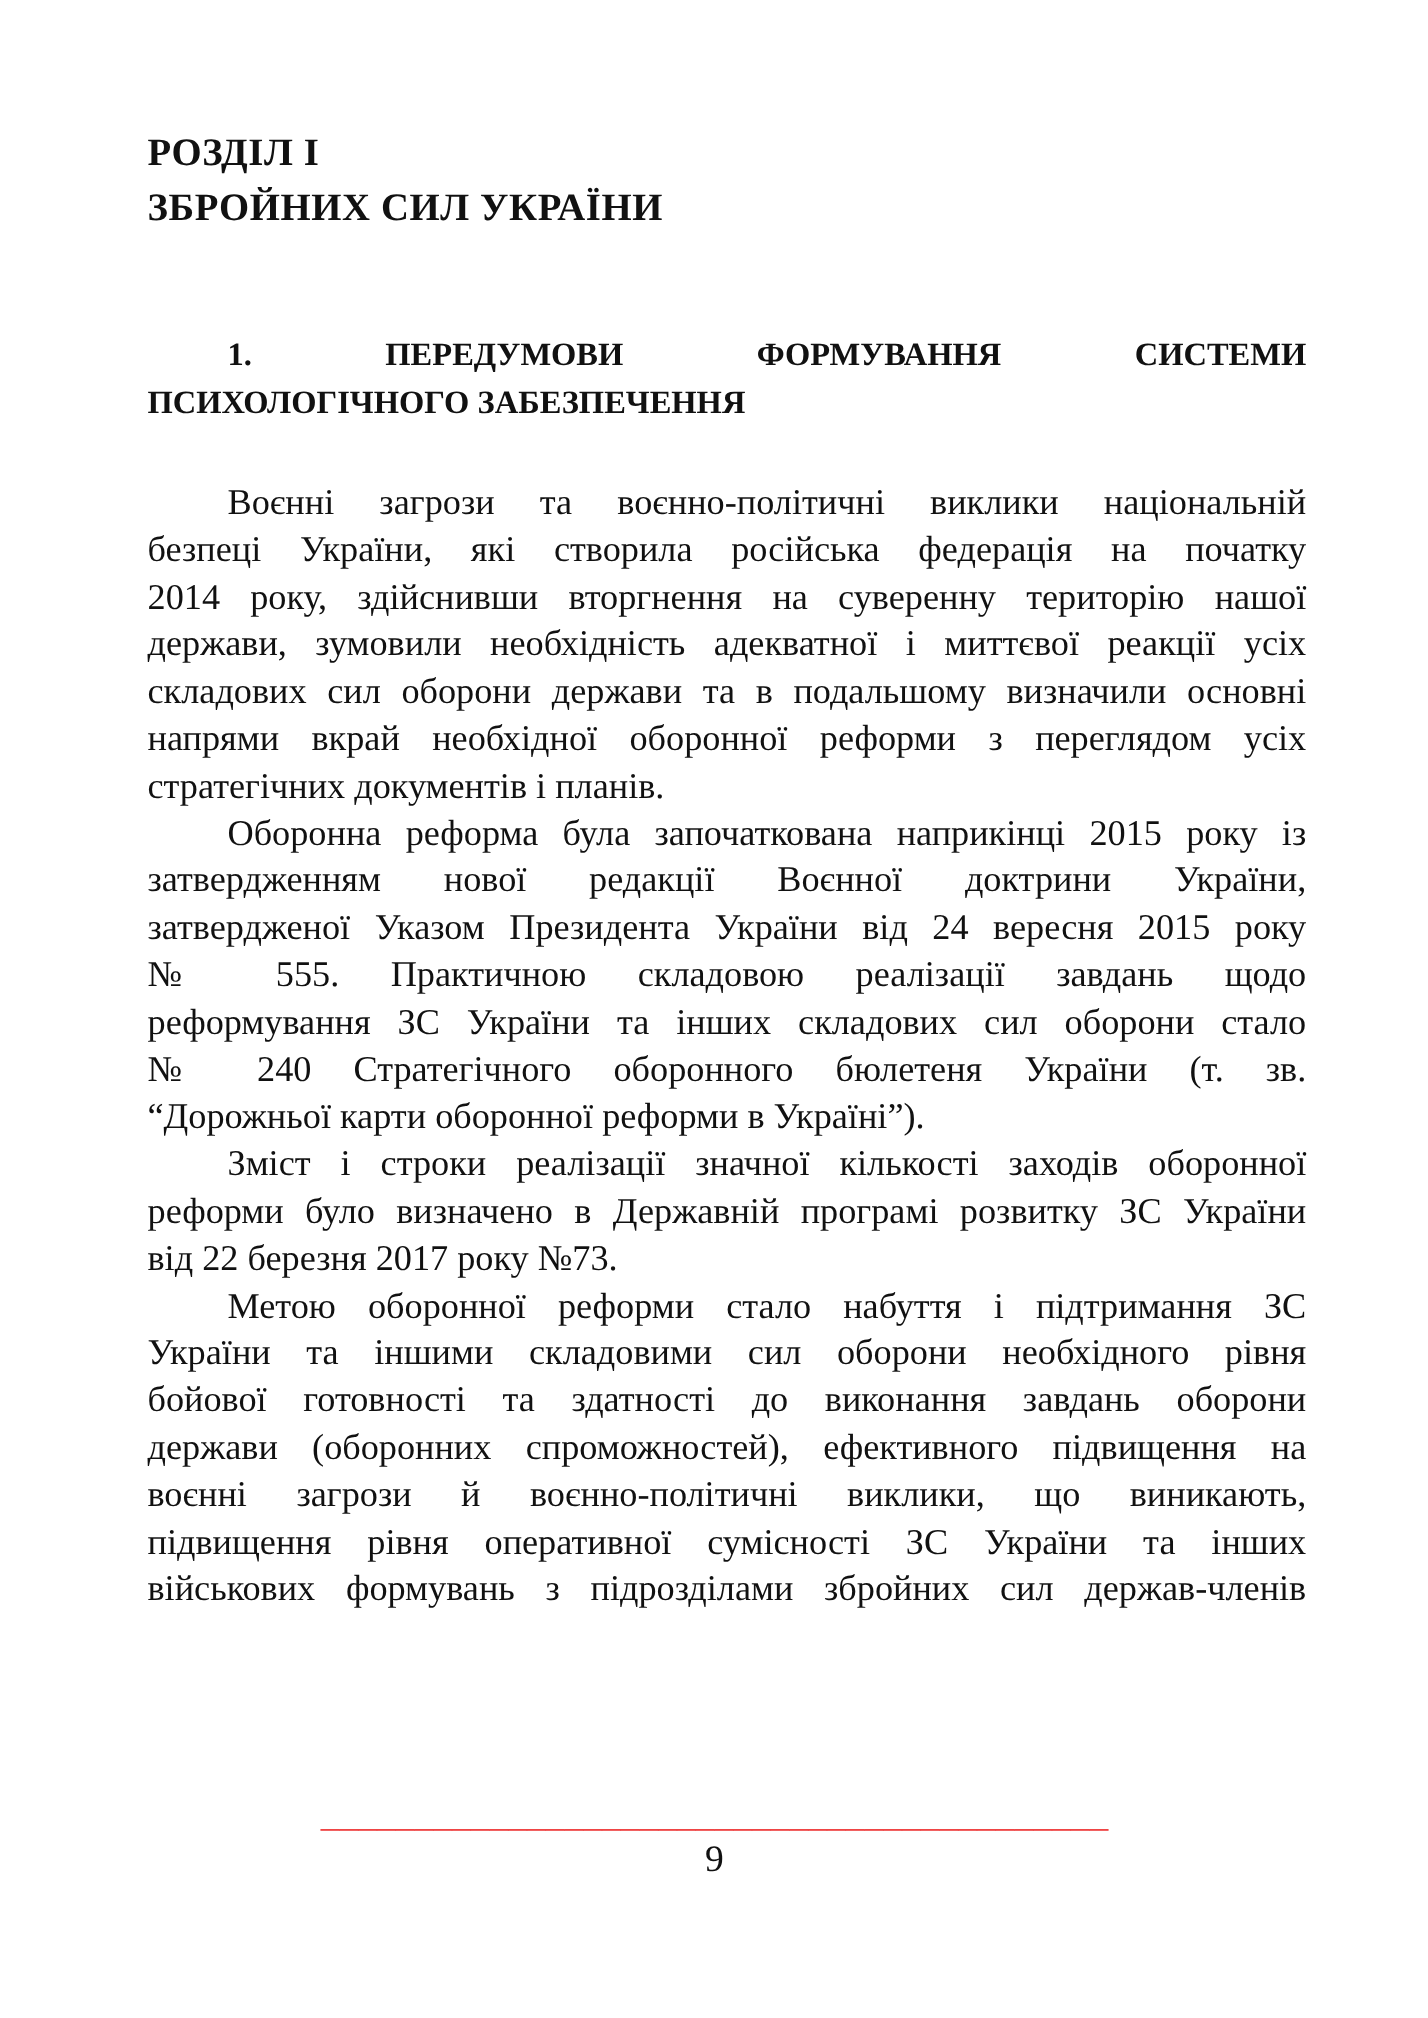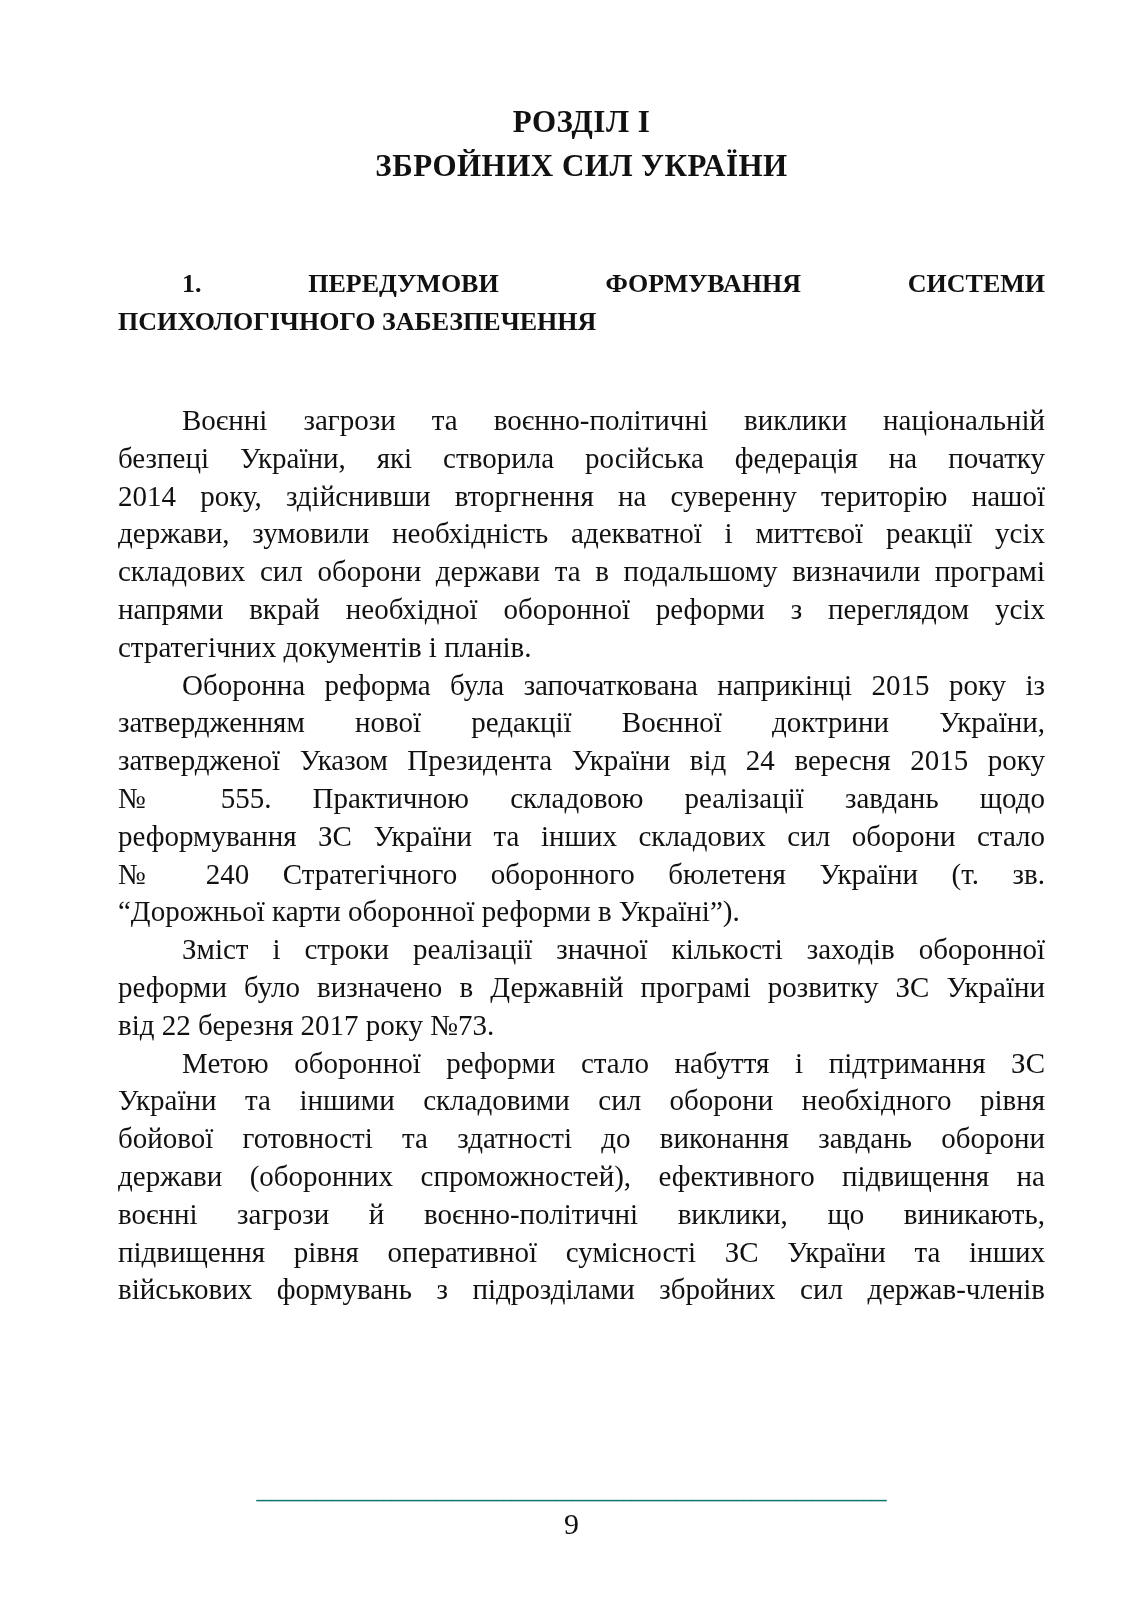--- a/index.html
+++ b/index.html
@@ -17,39 +17,38 @@
     overflow: hidden;
   }
   .content {
     position: absolute;
     left: 118px;
     top: 0;
     width: 927px;
   }
   .chapter-heading {
     margin-top: 100px;
-    text-align: center;
     font-weight: bold;
     font-size: 31px;
     line-height: 44px;
     letter-spacing: 0.5px;
   }
   .section-heading {
     margin-top: 77px;
     font-weight: bold;
     font-size: 26px;
     line-height: 38px;
   }
   .section-heading .h-line.justified {
     text-align: justify;
     text-align-last: justify;
     padding-left: 64px;
   }
   .body-text {
-    margin-top: 61px;
+    margin-top: 43px;
     font-size: 29px;
     line-height: 37.8px;
   }
   .paragraph {
     margin: 0;
   }
   .line {
     text-align: justify;
     text-align-last: justify;
   }
@@ -64,23 +63,22 @@
     left: 118px;
     top: 1438px;
     width: 927px;
     text-align: center;
   }
   .footer-rule {
     font-size: 30px;
     line-height: 28px;
     white-space: nowrap;
     letter-spacing: 0;
-    color: #0f766e;
+    color: #ef4444;
     transform: translateX(-10px);
-    margin-top: 36px;
   }
   .page-number {
     margin-top: 6px;
     font-size: 30px;
     line-height: 32px;
     transform: translateX(-10px);
   }
 </style>
 </head>
 <body>
@@ -97,21 +95,21 @@
       <div class="h-line justified">1. ПЕРЕДУМОВИ ФОРМУВАННЯ СИСТЕМИ</div>
       <div class="h-line">ПСИХОЛОГІЧНОГО ЗАБЕЗПЕЧЕННЯ</div>
     </div>
 
     <div class="body-text">
         <div class="paragraph">
           <div class="line first">Воєнні загрози та воєнно-політичні виклики національній</div>
           <div class="line">безпеці України, які створила російська федерація на початку</div>
           <div class="line">2014 року, здійснивши вторгнення на суверенну територію нашої</div>
           <div class="line">держави, зумовили необхідність адекватної і миттєвої реакції усіх</div>
-          <div class="line">складових сил оборони держави та в подальшому визначили програмі</div>
+          <div class="line">складових сил оборони держави та в подальшому визначили основні</div>
           <div class="line">напрями вкрай необхідної оборонної реформи з переглядом усіх</div>
           <div class="line last">стратегічних документів і планів.</div>
         </div>
         <div class="paragraph">
           <div class="line first">Оборонна реформа була започаткована наприкінці 2015 року із</div>
           <div class="line">затвердженням нової редакції Воєнної доктрини України,</div>
           <div class="line">затвердженої Указом Президента України від 24 вересня 2015 року</div>
           <div class="line">№ 555. Практичною складовою реалізації завдань щодо</div>
           <div class="line">реформування ЗС України та інших складових сил оборони стало</div>
           <div class="line">№ 240 Стратегічного оборонного бюлетеня України (т. зв.</div>

